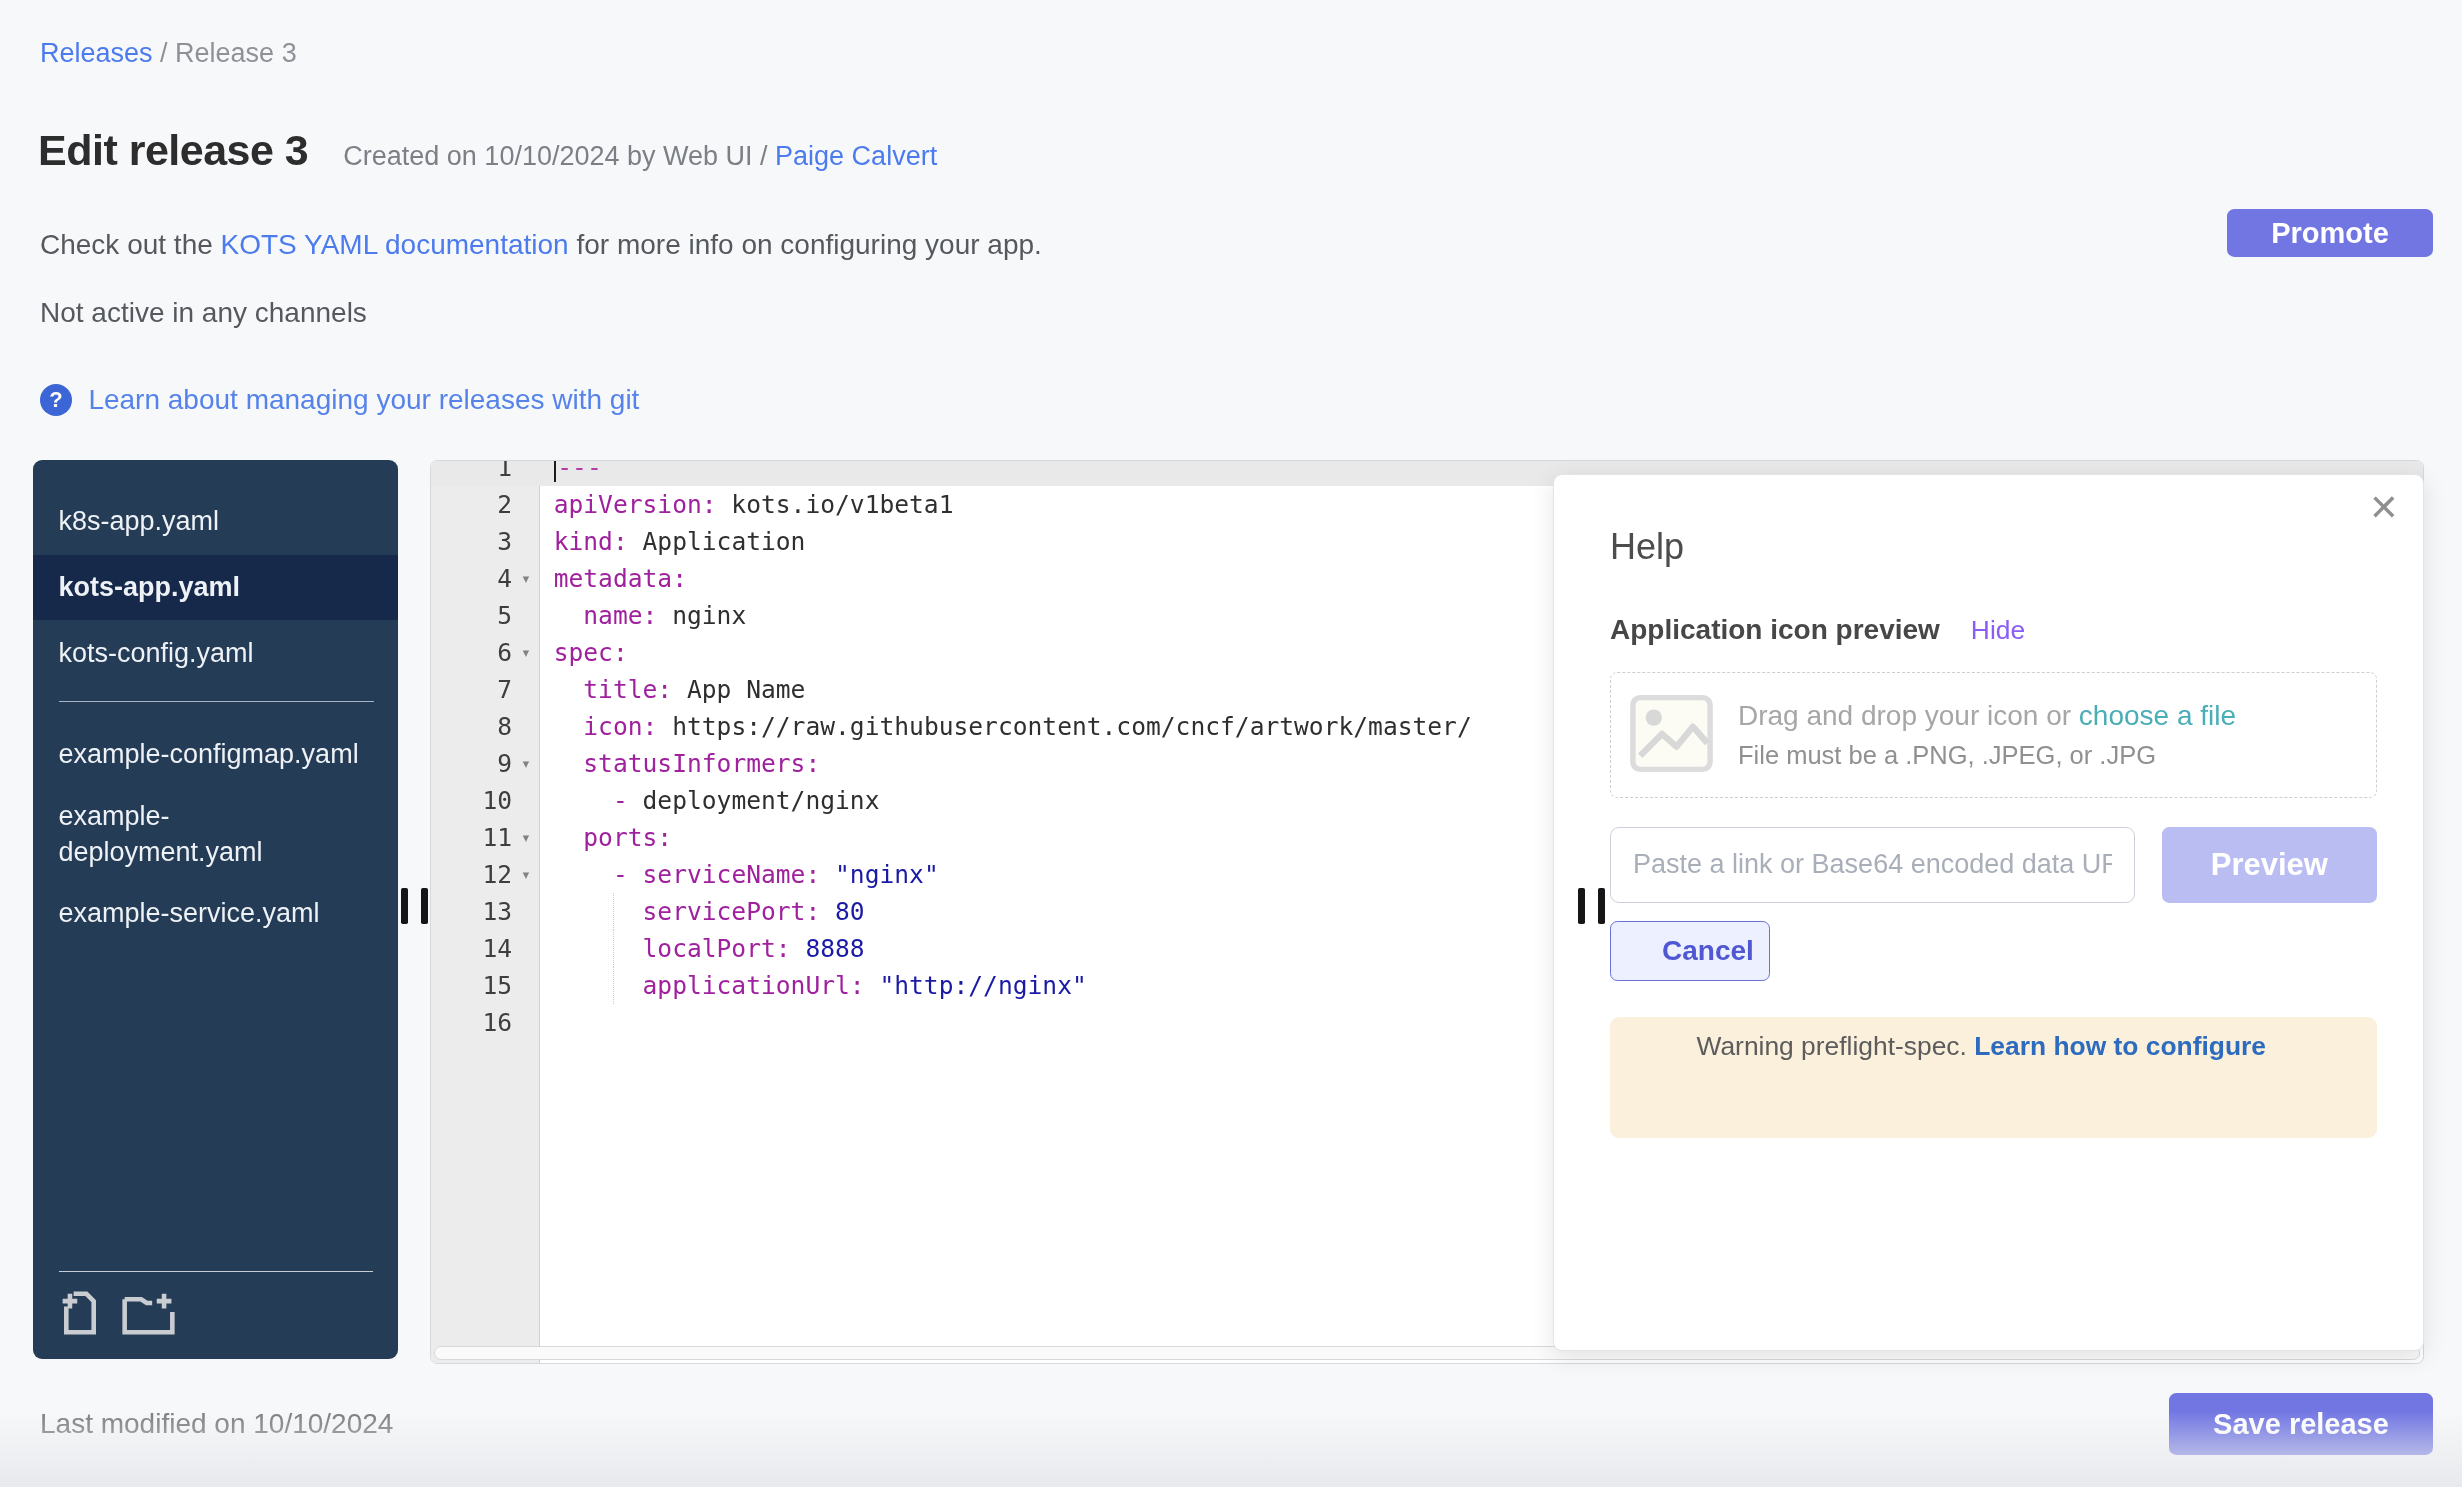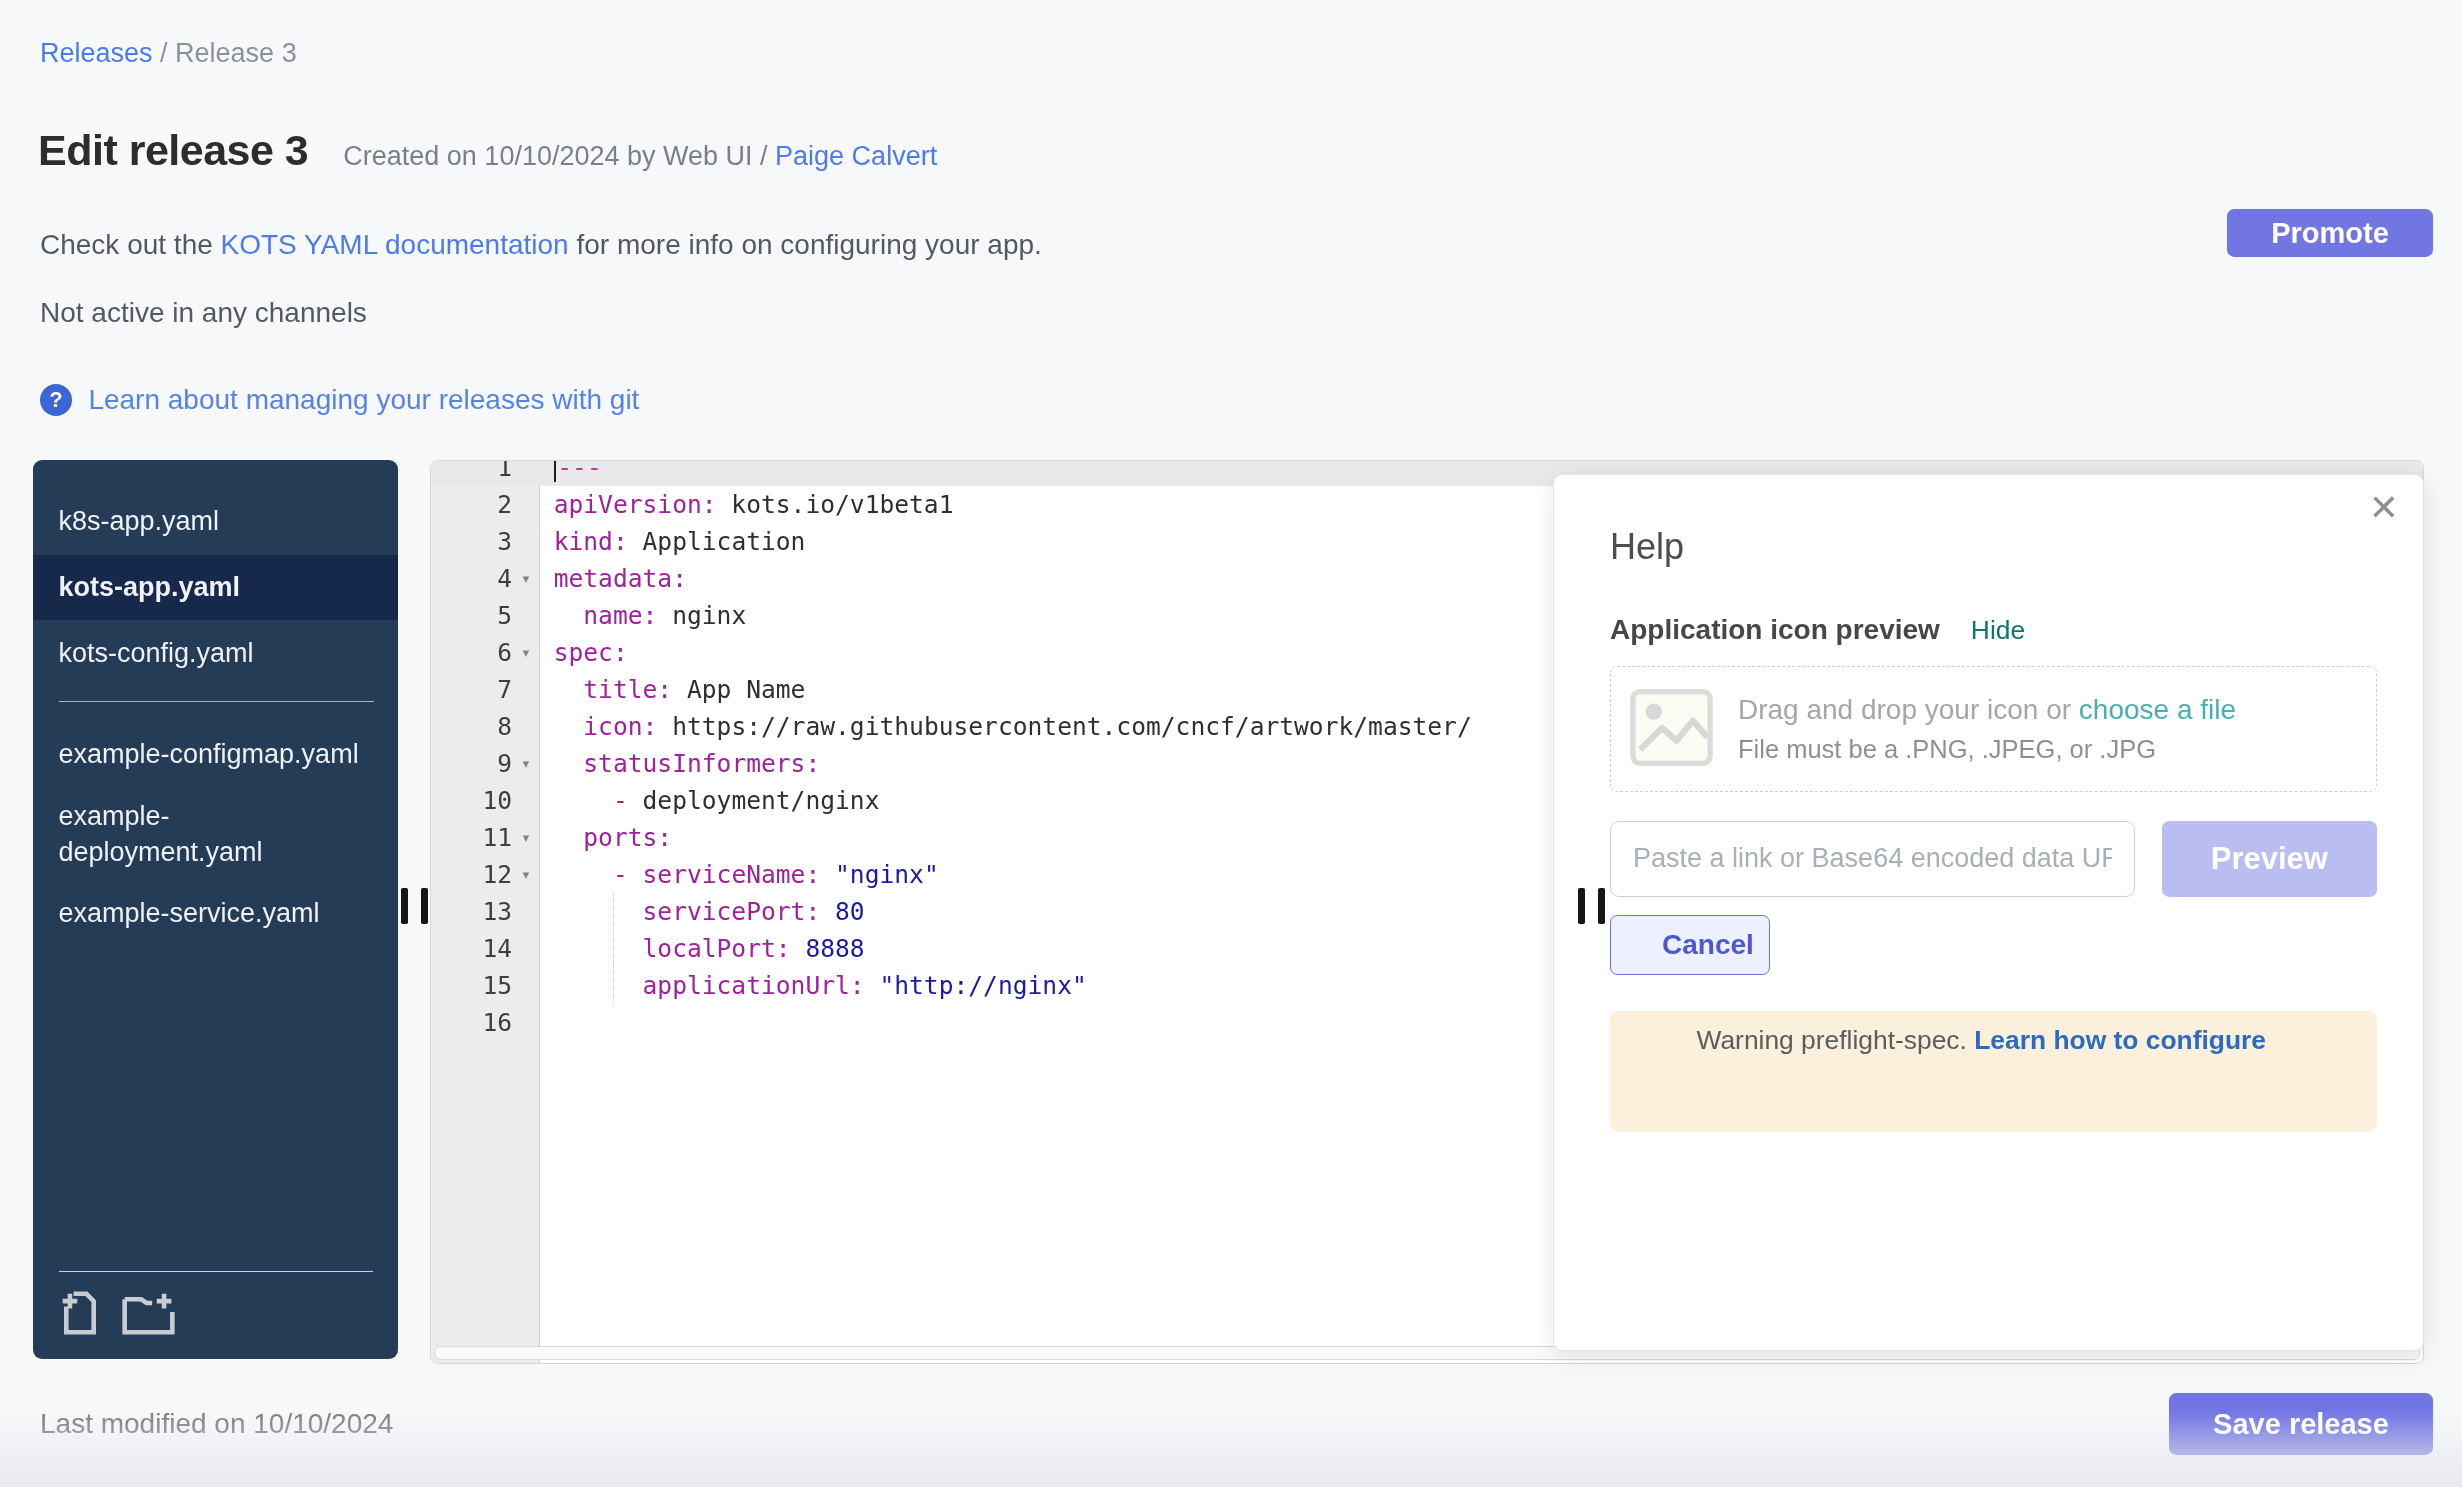--- a/index.html
+++ b/index.html
@@ -81,25 +81,25 @@
                  background:#fafafa; border:0.9px solid #d9d9d9; border-radius:7.3px; cursor:pointer; }
 
   
   .help-panel { left:1520px; top:13.7px; width:871px; height:877px; background:#fff;
                 border:0.9px solid #e2e4e8; border-radius:9px;
                 box-shadow:0 5.5px 24px rgba(0,0,0,0.10); padding:0 46px 0 56px; overflow:hidden; z-index:20; }
   .close-btn { position:absolute; top:12.7px; right:24px; font-size:36px; color:#8f8f8f; cursor:pointer; }
   .help-title { margin-top:51px; font-size:36px; font-weight:500; color:#4d4d4d; }
   .section-row { margin-top:46px; display:flex; align-items:baseline; }
   .section-title { font-size:28px; font-weight:bold; color:#474747; }
-  .hide-link { margin-left:31px; font-size:26.4px; color:#0f766e; cursor:pointer;text-align:right; }
+  .hide-link { margin-left:31px; font-size:26.4px; color:#8b5cf6; cursor:pointer;text-align:right; }
   .help-desc { margin-top:20px; font-size:26.4px; line-height:46px; color:#9b9b9b; }
   .help-desc .teal-link { color:#49aeb6; cursor:pointer; }
 
-  .dropzone { margin-top:20px; height:126px; border:1.8px dashed #cbcfd4; border-radius:7.3px;
+  .dropzone { margin-top:26px; height:126px; border:1.8px dashed #cbcfd4; border-radius:7.3px;
               display:flex; align-items:center; padding-left:18px; }
   .dz-text { margin-left:24px; }
   .dz-line1 { font-size:28px; color:#a6a6a6; }
   .dz-line1 .teal-link { color:#49aeb6; cursor:pointer; }
   .dz-line2 { margin-top:9px; font-size:25.5px; color:#909090; }
 
   .input-row { margin-top:29px; display:flex; gap:27px; }
   .url-input { width:526px; height:76px; border:1.8px solid #ccd1d9; border-radius:9px;
                font-family:"Liberation Sans",sans-serif; font-size:27px; color:#444;
                padding:0 22px; outline:none; background:#fff; }

